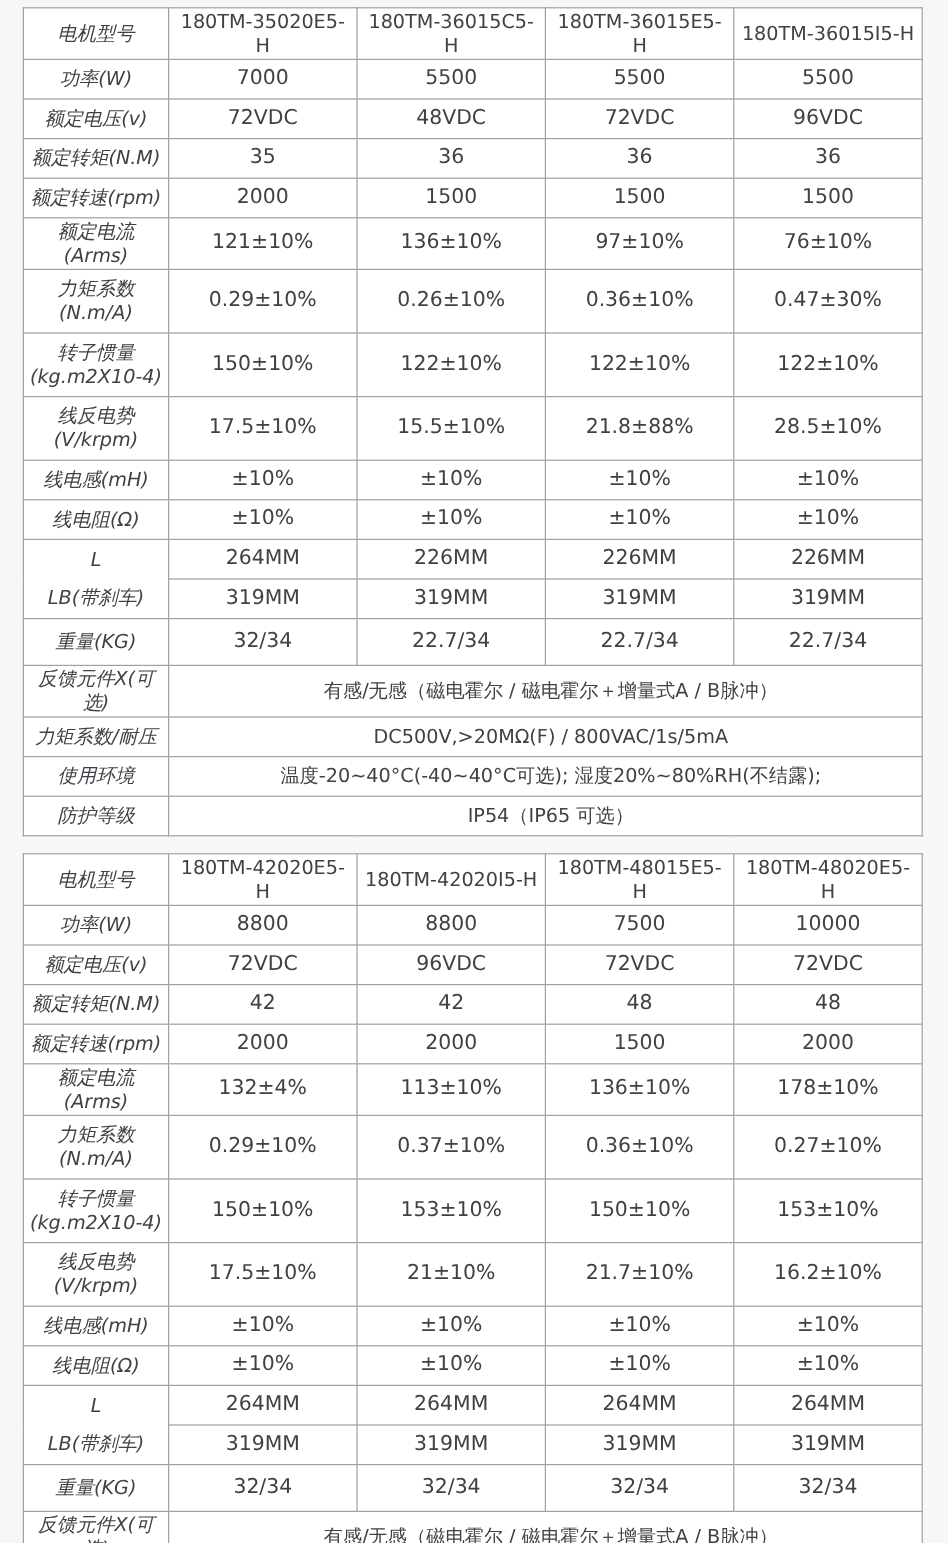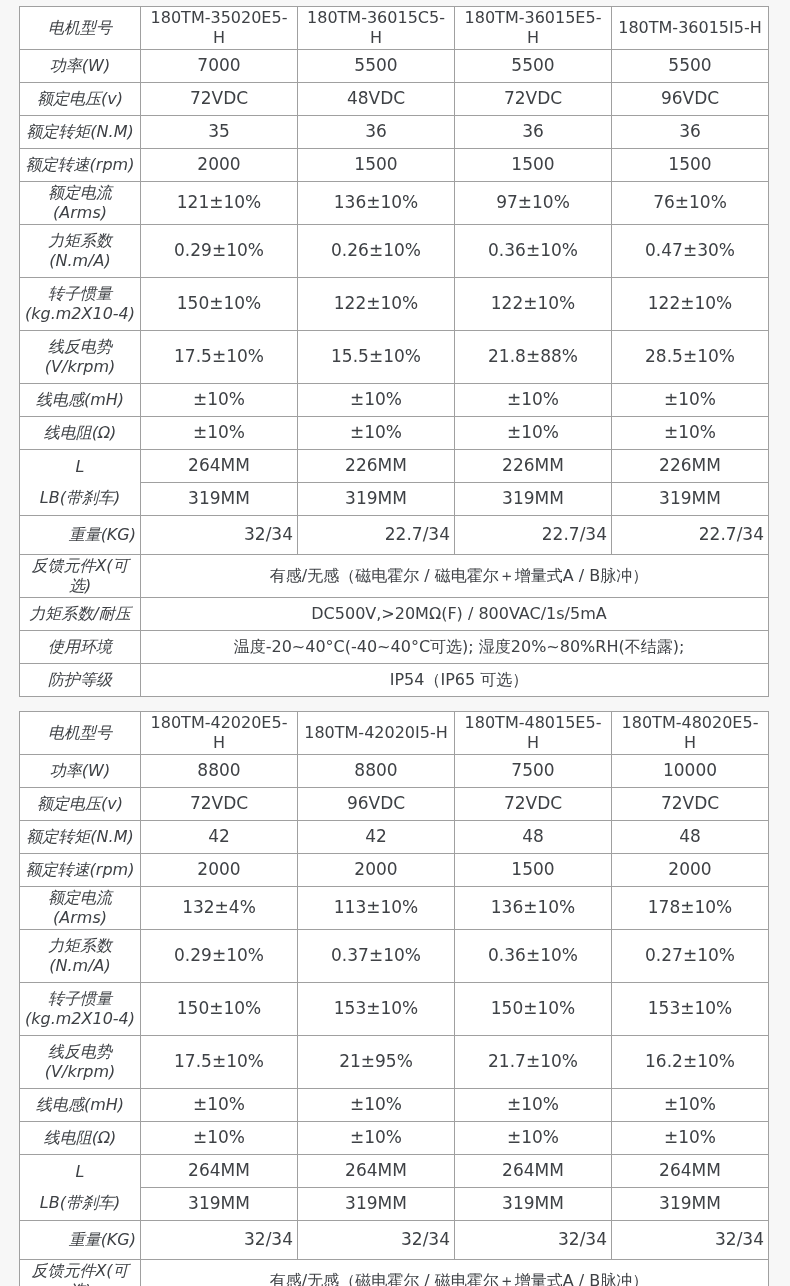--- a/index.html
+++ b/index.html
@@ -24,21 +24,21 @@
     text-align:center;
     vertical-align:middle;
     font-size:17px;
     height:30px;
     padding:1px 4px;
     color:#3e4145;
     line-height:1.25;
     overflow:hidden;
   }
   tr.tall td{height:50px;}
-  tr.wt td{height:36px;text-align:right;}
+  tr.wt td{height:36px;}
   td.lbl{font-size:16px; white-space:pre-line;font-style:italic;}
   td.model{font-size:16px;}
   td.full{text-align:center; padding-left:13px; font-size:16px;}
   td.lb-label{padding:0;}
   td.lb-label div{
     height:31px;
     display:flex;
     align-items:center;
     justify-content:center;
     font-size:16px;
@@ -239,21 +239,21 @@
 (kg.m2X10-4)</td>
           <td>150±10%</td>
           <td>153±10%</td>
           <td>150±10%</td>
           <td>153±10%</td>
         </tr>
         <tr class="tall">
           <td class="lbl">线反电势
 (V/krpm)</td>
           <td>17.5±10%</td>
-          <td>21±95%</td>
+          <td>21±10%</td>
           <td>21.7±10%</td>
           <td>16.2±10%</td>
         </tr>
         <tr>
           <td class="lbl">线电感(mH)</td>
           <td>±10%</td>
           <td>±10%</td>
           <td>±10%</td>
           <td>±10%</td>
         </tr>

